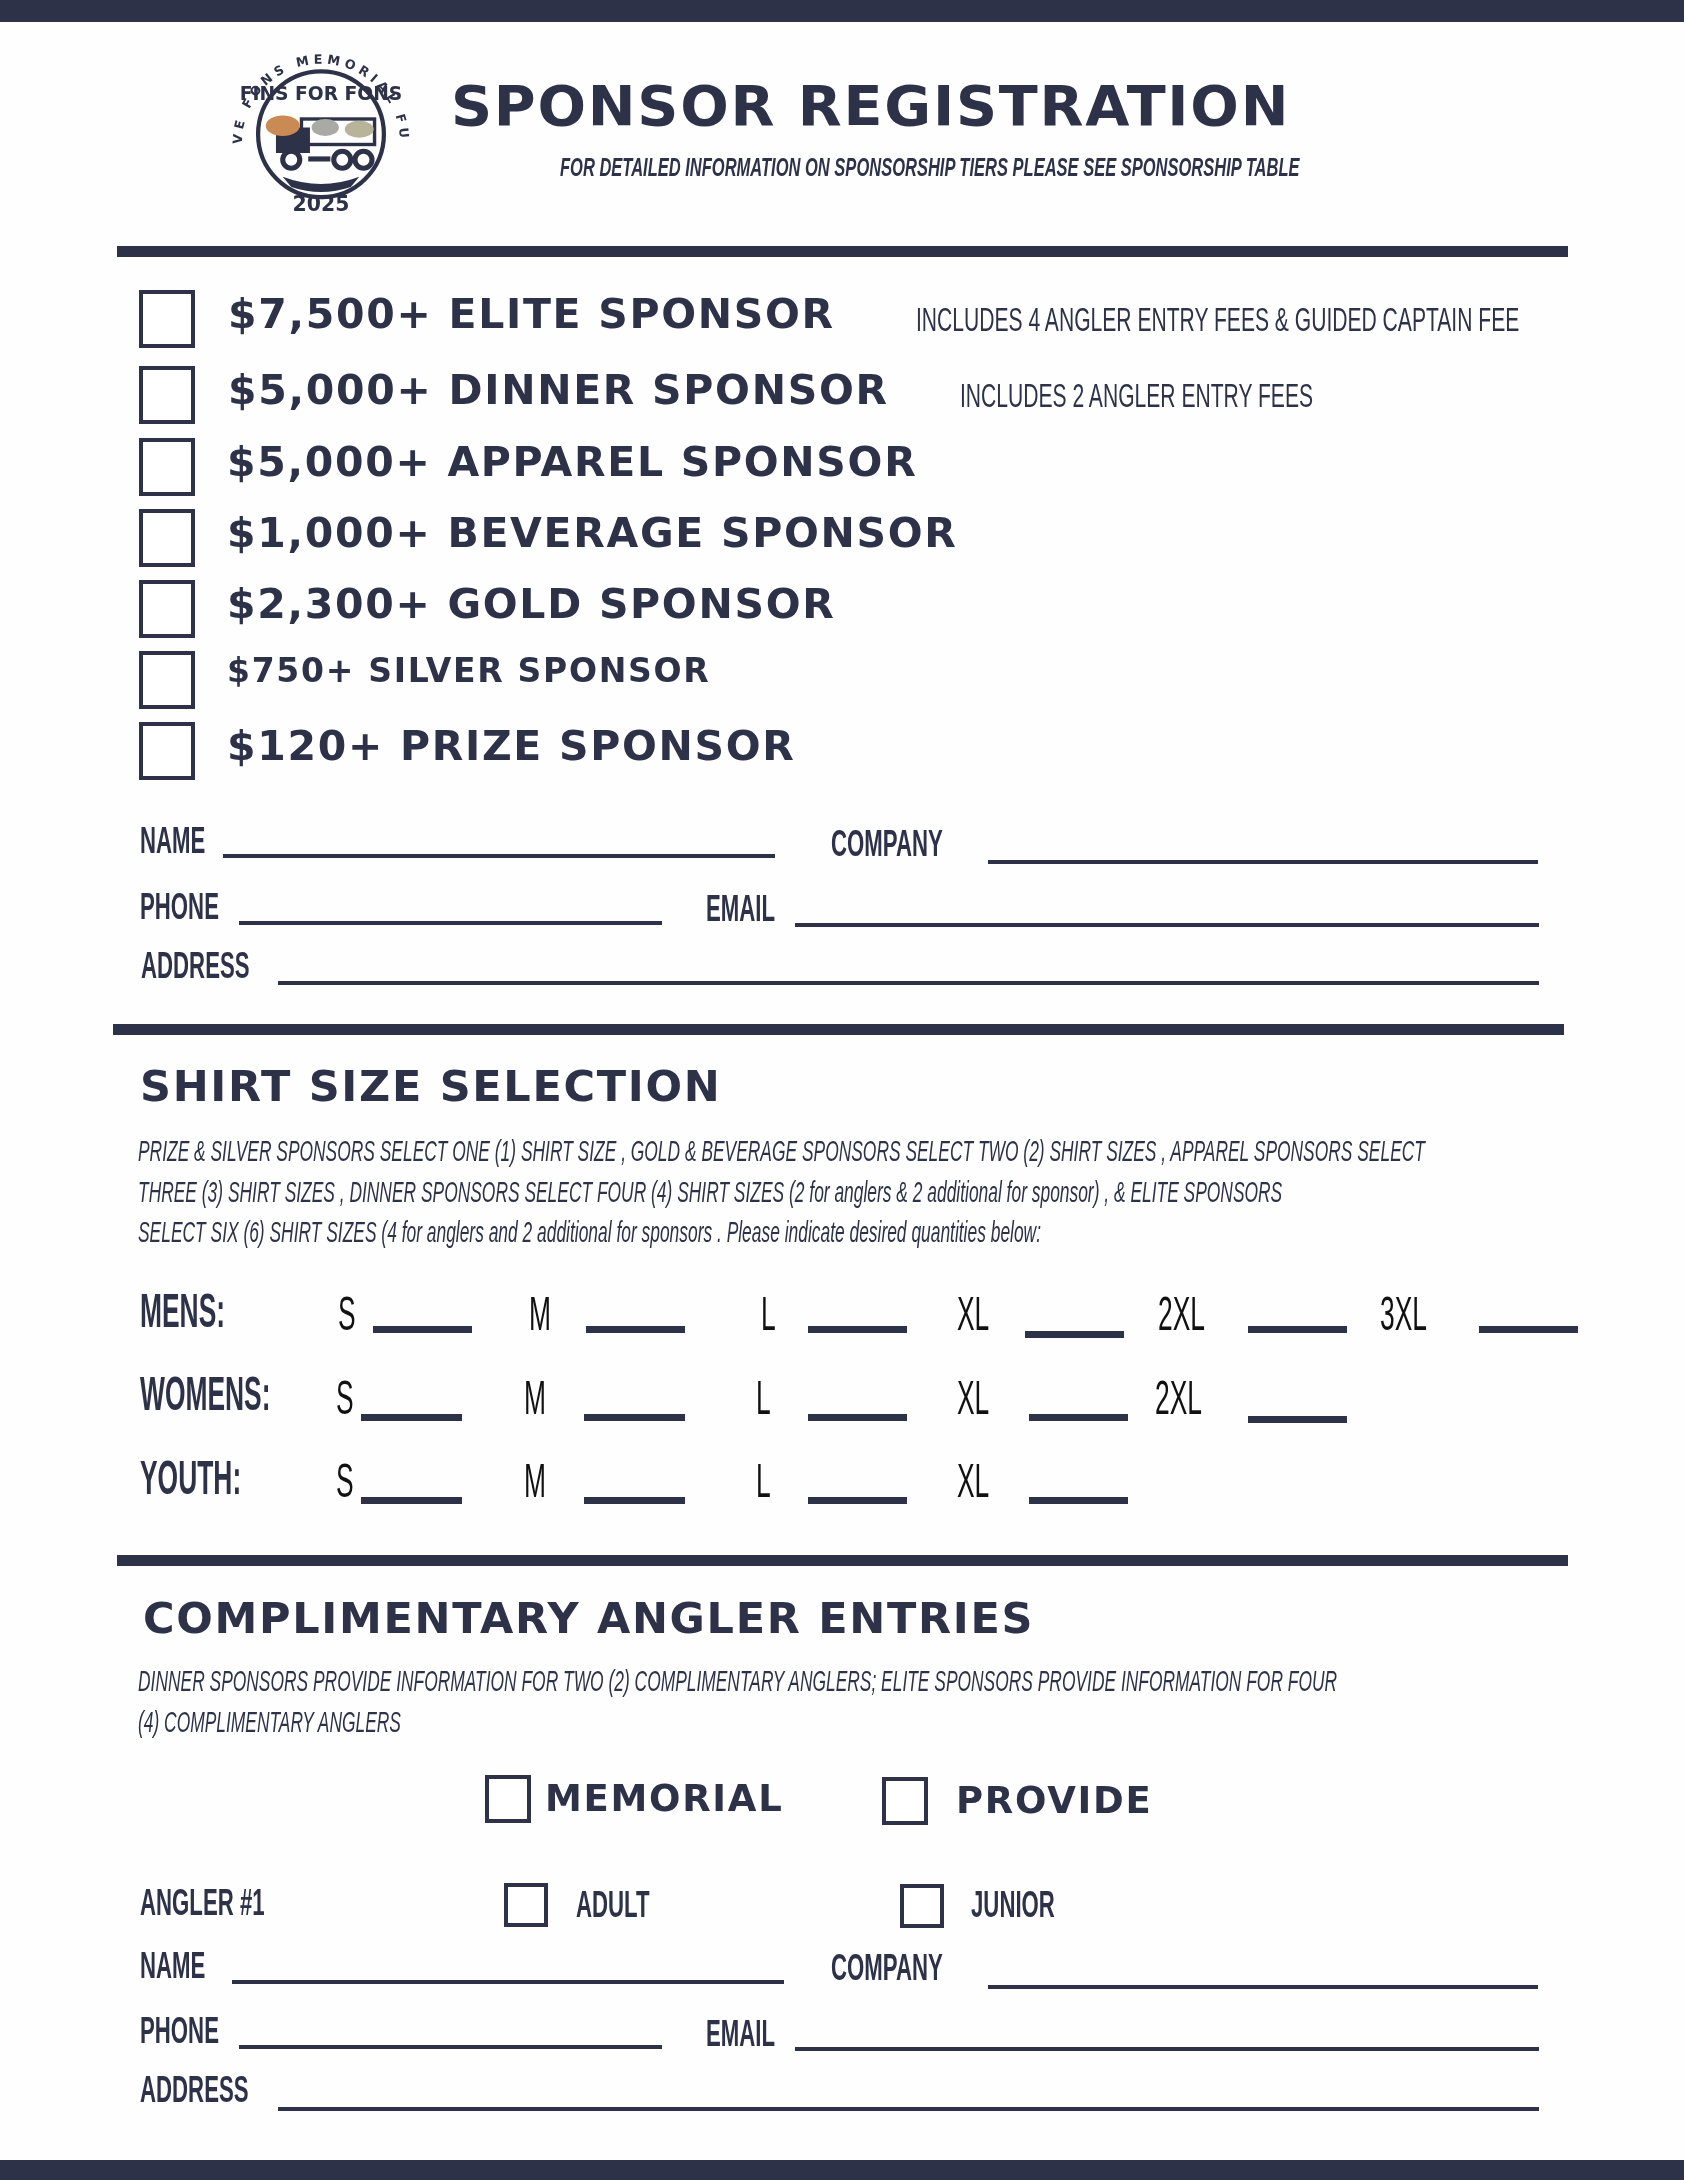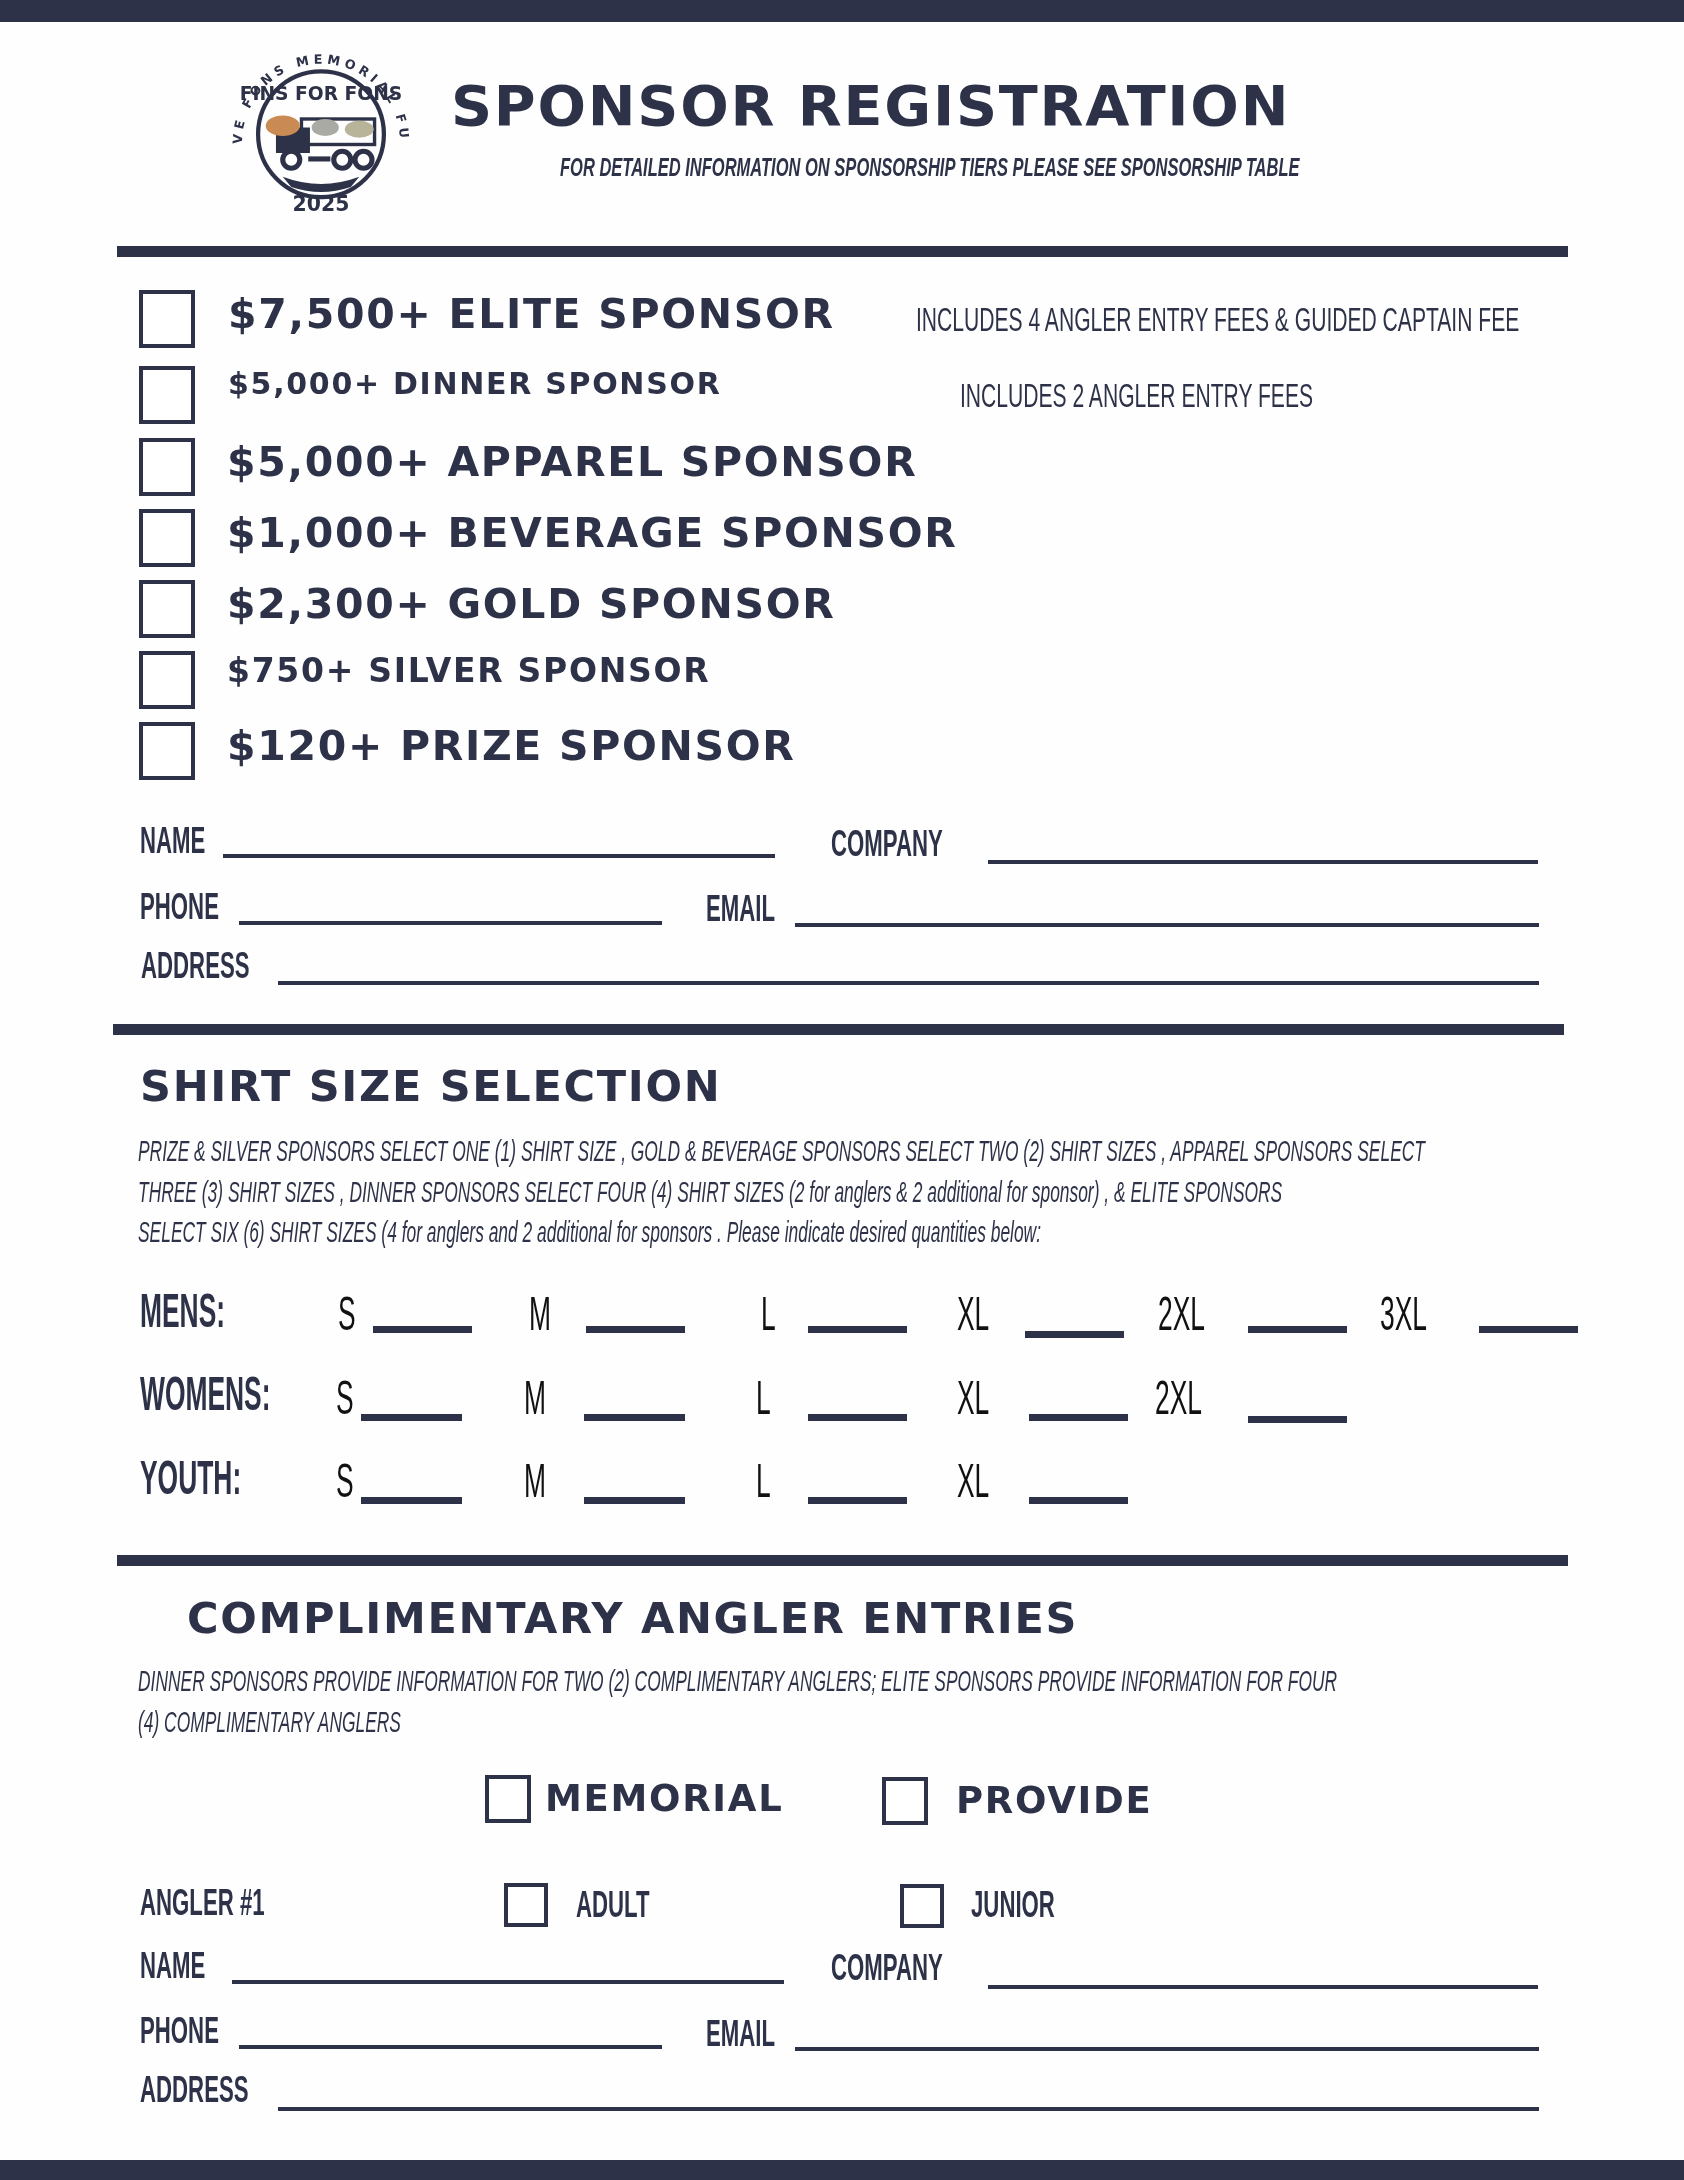--- a/index.html
+++ b/index.html
@@ -66,21 +66,21 @@
 <div class="abs italic-cond" style="left:560px;top:153px;font-size:25px;font-weight:bold;transform:scaleX(0.66);">FOR DETAILED INFORMATION ON SPONSORSHIP TIERS PLEASE SEE SPONSORSHIP TABLE</div>
 
 <div class="bar" style="left:117px;top:246px;width:1451px;height:11px;"></div>
 
 <div>
   <div class="cb" style="left:139px;top:290px;width:56px;height:58px;"></div>
   <div class="abs stencil" style="left:228px;top:290px;font-size:41px;transform:scaleX(1.0);">$7,500+ ELITE SPONSOR</div>
   <div class="abs cond" style="left:916px;top:300px;font-size:34px;transform:scaleX(0.62);font-weight:normal;">INCLUDES 4 ANGLER ENTRY FEES &amp; GUIDED CAPTAIN FEE</div>
 
   <div class="cb" style="left:139px;top:366px;width:56px;height:58px;"></div>
-  <div class="abs stencil" style="left:228px;top:366px;font-size:30px;">$5,000+ DINNER SPONSOR</div>
+  <div class="abs stencil" style="left:228px;top:366px;font-size:41px;">$5,000+ DINNER SPONSOR</div>
   <div class="abs cond" style="left:960px;top:376px;font-size:34px;transform:scaleX(0.62);font-weight:normal;">INCLUDES 2 ANGLER ENTRY FEES</div>
 
   <div class="cb" style="left:139px;top:438px;width:56px;height:58px;"></div>
   <div class="abs stencil" style="left:227px;top:438px;font-size:41px;">$5,000+ APPAREL SPONSOR</div>
 
   <div class="cb" style="left:139px;top:509px;width:56px;height:58px;"></div>
   <div class="abs stencil" style="left:227px;top:509px;font-size:41px;">$1,000+ BEVERAGE SPONSOR</div>
 
   <div class="cb" style="left:139px;top:580px;width:56px;height:58px;"></div>
   <div class="abs stencil" style="left:227px;top:580px;font-size:41px;">$2,300+ GOLD SPONSOR</div>
@@ -149,21 +149,21 @@
   <div class="abs size-letter" style="left:524px;top:1453px;font-size:48px;transform:scaleX(0.55);">M</div>
   <div class="line" style="left:584px;top:1497px;width:101px;height:6.8px;"></div>
   <div class="abs size-letter" style="left:756px;top:1453px;font-size:48px;transform:scaleX(0.55);">L</div>
   <div class="line" style="left:808px;top:1497px;width:99px;height:6.8px;"></div>
   <div class="abs size-letter" style="left:957px;top:1453px;font-size:48px;transform:scaleX(0.55);">XL</div>
   <div class="line" style="left:1029px;top:1497px;width:99px;height:6.8px;"></div>
 </div>
 
 <div class="bar" style="left:117px;top:1555px;width:1451px;height:11px;"></div>
 
-<div class="abs stencil" style="left:143px;top:1593px;font-size:43px;margin-left:44px;">COMPLIMENTARY ANGLER ENTRIES</div>
+<div class="abs stencil" style="left:143px;top:1593px;font-size:43px;">COMPLIMENTARY ANGLER ENTRIES</div>
 <div class="abs italic-cond" style="left:138px;top:1665px;font-size:29px;transform:scaleX(0.6);">DINNER SPONSORS PROVIDE INFORMATION FOR TWO (2) COMPLIMENTARY ANGLERS; ELITE SPONSORS PROVIDE INFORMATION FOR FOUR</div>
 <div class="abs italic-cond" style="left:138px;top:1706px;font-size:29px;transform:scaleX(0.6);">(4) COMPLIMENTARY ANGLERS</div>
 
 <div class="cb" style="left:485px;top:1775px;width:46px;height:48px;"></div>
 <div class="abs stencil" style="left:545px;top:1777px;font-size:37px;">MEMORIAL</div>
 <div class="cb" style="left:882px;top:1777px;width:46px;height:48px;"></div>
 <div class="abs stencil" style="left:956px;top:1779px;font-size:37px;">PROVIDE</div>
 
 <div class="abs cond" style="left:140px;top:1882px;font-size:37px;transform:scaleX(0.6);">ANGLER #1</div>
 <div class="cb" style="left:504px;top:1883px;width:44px;height:44px;"></div>

